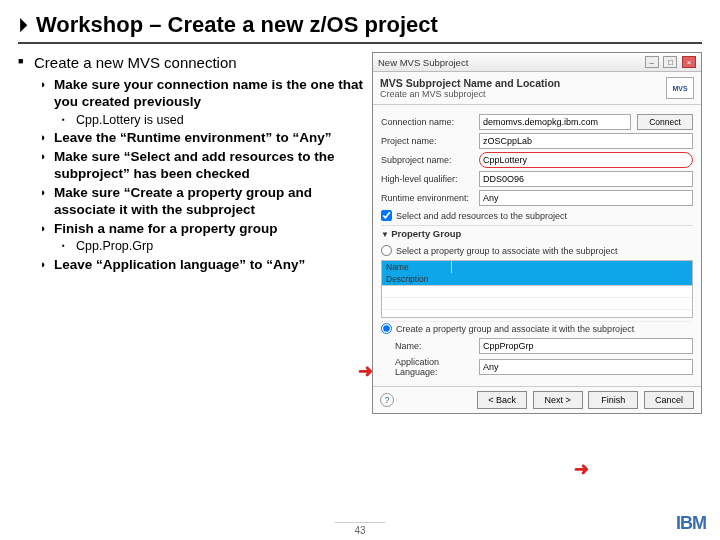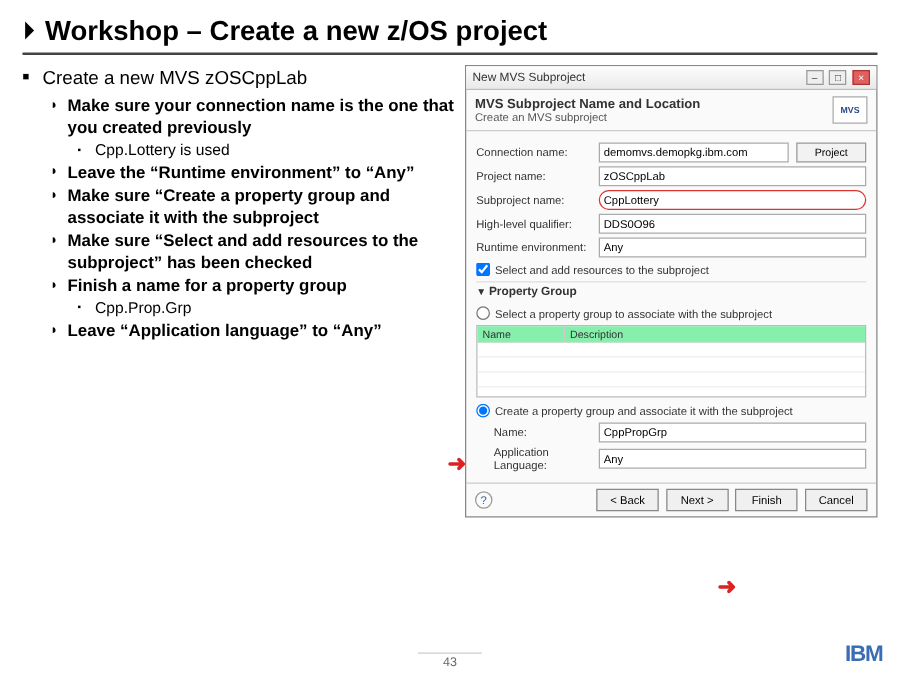--- a/index.html
+++ b/index.html
@@ -32,21 +32,21 @@
   .row label { width: 92px; font-size: 9px; }
   .row input, .row select { flex:1; height:16px; border:1px solid #aaa; background:#fff; font-size:9px; padding:0 3px; }
   .row .btn { width:56px; height:16px; border:1px solid #999; background:#f2f2f2; font-size:8.5px; }
   .circled input { border:1.5px solid #d33; border-radius:8px; }
   .chk-row { display:flex; align-items:center; gap:4px; margin:4px 0; font-size:9px; }
   .chk-row input[type=checkbox], .chk-row input[type=radio] { width:11px; height:11px; }
   .panel { margin-top:4px; }
   .panel-hdr { font-weight:bold; font-size:9.5px; padding:2px 0; border-top:1px solid #ddd; margin-top:3px; }
   .panel-hdr::before { content:"▼ "; font-size:8px; }
   .table { border:1px solid #bbb; height:58px; margin-top:3px; background:#fff; }
-  .table .th { display:flex; border-bottom:1px solid #ccc; background:#86efac; font-size:8.5px; }
+  .table .th { display:flex; border-bottom:1px solid #ccc; background:#0ea5e9; font-size:8.5px;flex-direction:column; }
   .table .th div:first-child { width:70px; padding:1px 4px; border-right:1px solid #ccc; }
   .table .th div:last-child { flex:1; padding:1px 4px; }
   .table .tr { height:12px; border-bottom:1px solid #eee; }
   .footer { border-top:1px solid #ccc; padding:4px 7px; display:flex; justify-content:space-between; align-items:center; }
   .footer .help { width:14px; height:14px; border:1px solid #999; border-radius:50%; font-size:9px; text-align:center; line-height:13px; color:#369; }
   .footer .btns button { width:50px; height:18px; border:1px solid #888; background:#f0f0f0; font-size:9px; margin-left:3px; }
   .arrow { position:absolute; color:#d22; font-size:18px; font-weight:bold; z-index:5; }
   .arrow.a1 { left:-14px; top:308px; }
   .arrow.a2 { left:202px; top:406px; }
   .page-num { position:absolute; bottom:4px; left:50%; transform:translateX(-50%); font-size:10px; color:#666; border-top:1px solid #ccc; padding:2px 20px 0; }
@@ -56,26 +56,26 @@
 </head>
 <body>
 
 <div class="slide">
   <div class="title-row">
     <span class="title-icon">⏵</span>
     <h1>Workshop – Create a new z/OS project</h1>
   </div>
   <div class="content">
     <div class="left">
-      <div class="lvl1">Create a new MVS zOSCppLab</div>
+      <div class="lvl1">Create a new MVS connection</div>
       <div class="lvl2">Make sure your connection name is the one that you created previously</div>
       <div class="lvl3">Cpp.Lottery is used</div>
       <div class="lvl2">Leave the “Runtime environment” to “Any”</div>
+      <div class="lvl2">Make sure “Select and add resources to the subproject” has been checked</div>
       <div class="lvl2">Make sure “Create a property group and associate it with the subproject</div>
-      <div class="lvl2">Make sure “Select and add resources to the subproject” has been checked</div>
       <div class="lvl2">Finish a name for a property group</div>
       <div class="lvl3">Cpp.Prop.Grp</div>
       <div class="lvl2">Leave “Application language” to “Any”</div>
     </div>
 
     <div class="right">
       <span class="arrow a1">➜</span>
       <span class="arrow a2">➜</span>
       <div class="win">
         <div class="win-title">
@@ -90,21 +90,21 @@
           <div>
             <div class="t">MVS Subproject Name and Location</div>
             <div class="s">Create an MVS subproject</div>
           </div>
           <div class="mvs-icon">MVS</div>
         </div>
         <div class="form">
           <div class="row">
             <label>Connection name:</label>
             <input value="demomvs.demopkg.ibm.com" style="">
-            <button class="btn">Project</button>
+            <button class="btn">Connect</button>
           </div>
           <div class="row">
             <label>Project name:</label>
             <input value="zOSCppLab" style="">
           </div>
           <div class="row circled">
             <label>Subproject name:</label>
             <input value="CppLottery" style="">
           </div>
           <div class="row">

